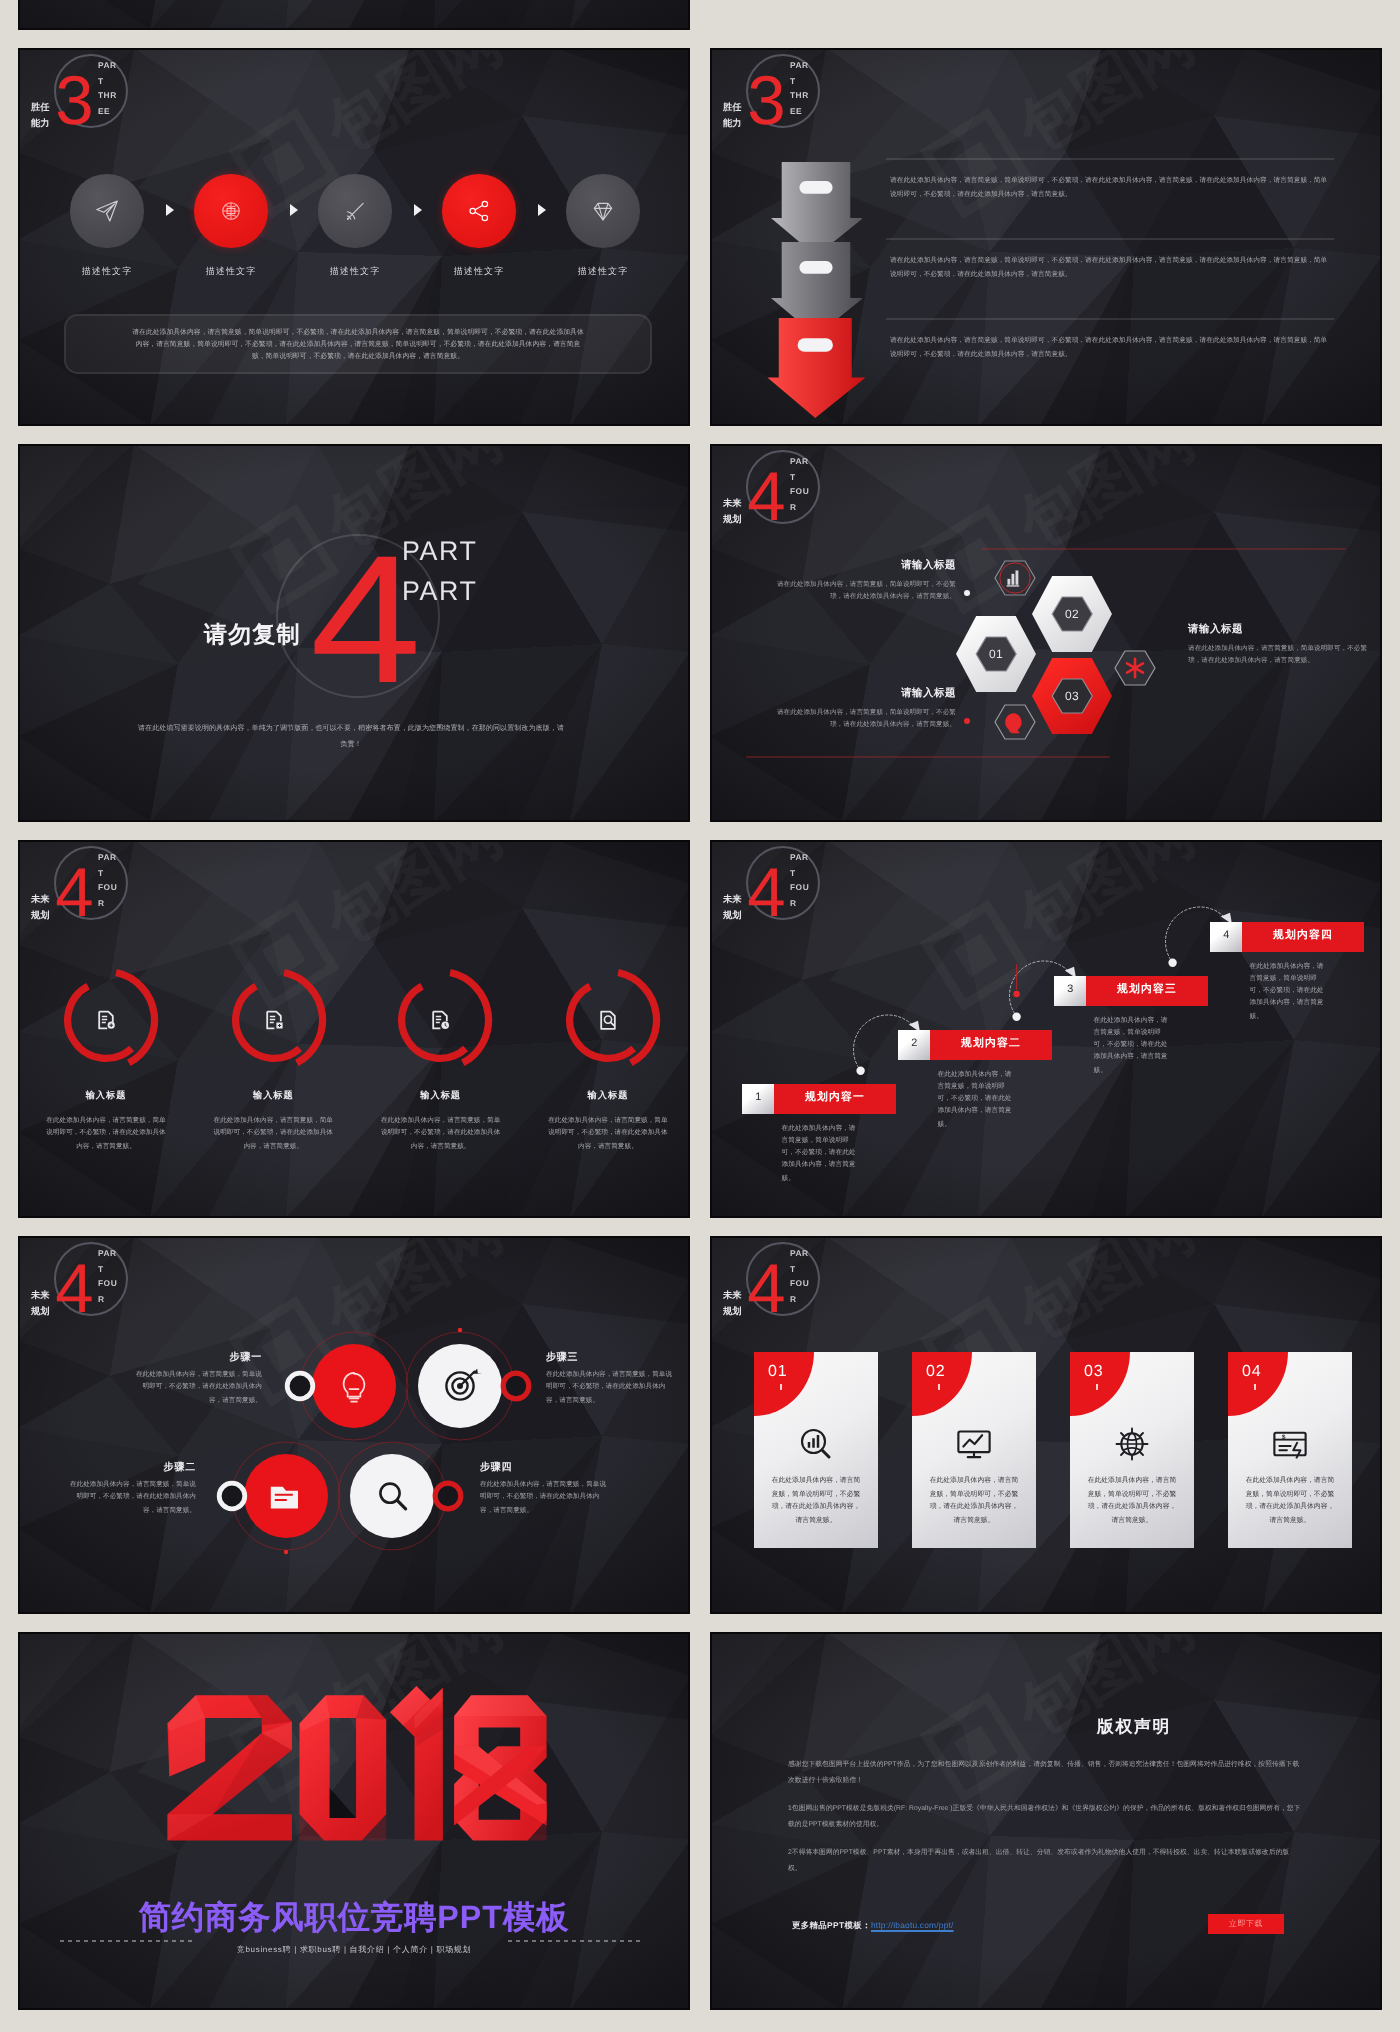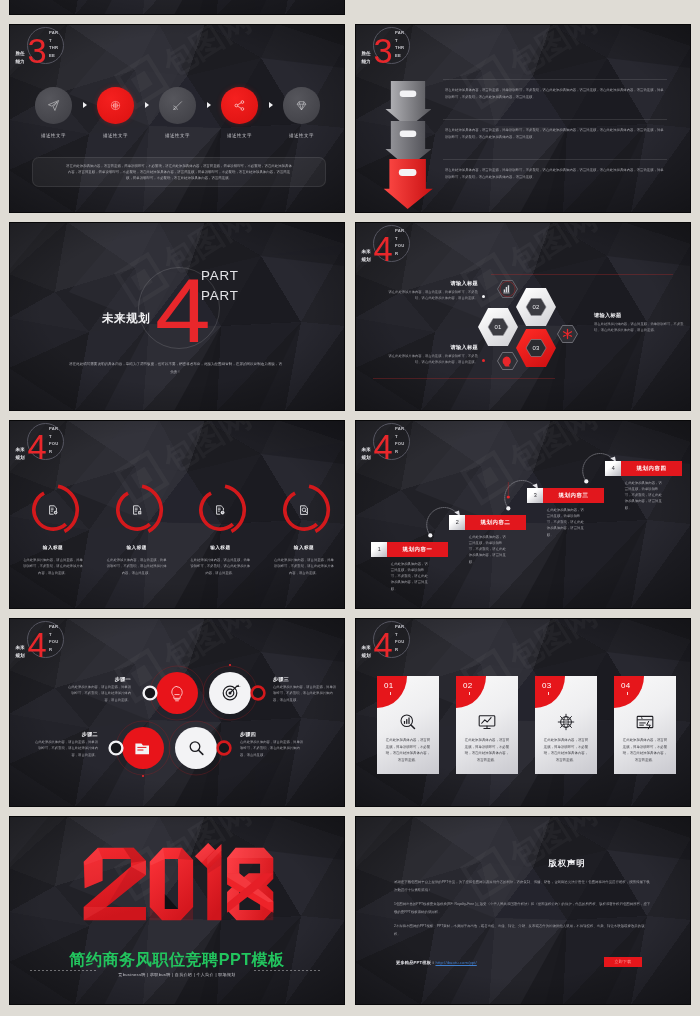--- a/index.html
+++ b/index.html
@@ -130,21 +130,21 @@
         color:#ffffff;font-weight:400;letter-spacing:0.4px;}
   .ctick{position:absolute;left:12.5px;top:16px;width:0.7px;height:2.6px;background:#ffffff;
          opacity:.8;}
   .cico{position:absolute;left:21px;top:36px;width:20px;height:20px;}
   .ctx{position:absolute;left:8px;top:61px;width:46px;font-size:3.4px;
        line-height:6.5px;color:#37373d;text-align:center;letter-spacing:0.02px;}
 
   
   .yearart{position:absolute;left:68px;top:26px;width:203px;height:83px;}
   .covtitle{position:absolute;left:0;top:134px;width:336px;text-align:center;
-            font-size:16.1px;line-height:19px;color:#22c55e;font-weight:700;
+            font-size:16.1px;line-height:19px;color:#8b5cf6;font-weight:700;
             letter-spacing:0.5px;}
   .covrule{position:absolute;top:154px;height:0.5px;
            background:repeating-linear-gradient(90deg,rgba(255,255,255,.38) 0 2px,transparent 2px 4px);}
   .covrule.l{left:21px;width:66px;}
   .covrule.r{left:245px;width:66px;}
   .covsub{position:absolute;left:0;top:155px;width:336px;text-align:center;
           font-size:4px;line-height:8px;color:#c9c9cf;letter-spacing:0.35px;}
 
   
   .cptitle{position:absolute;left:0;top:41px;width:336px;text-align:center;
@@ -395,21 +395,21 @@
     </div>
   </div>
 
   <div class="slide" id="s3" style="left:9px;top:222px;">
     <svg class="bgsvg" viewBox="0 0 336 189" preserveAspectRatio="none">
         <use href="#polybg"></use>
       </svg>
     <div class="lyr">
       <div class="secring"></div>
       <div class="secnum">4</div>
-      <div class="seccn">未来规划</div>
+      <div class="seccn">请勿复制</div>
       <div class="secen">
         <div>PART</div>
         <div>PART</div>
       </div>
       <div class="secnote">请在此处填写需要说明的具体内容，单纯为了调节版面，也可以不要，稍密将者布置，此版为您围绕置制，在那的同以置制改为底版，请负责！</div>
     </div>
   </div>
 
   <div class="slide" id="s4" style="left:355px;top:222px;">
     <svg class="bgsvg" viewBox="0 0 336 189" preserveAspectRatio="none">

